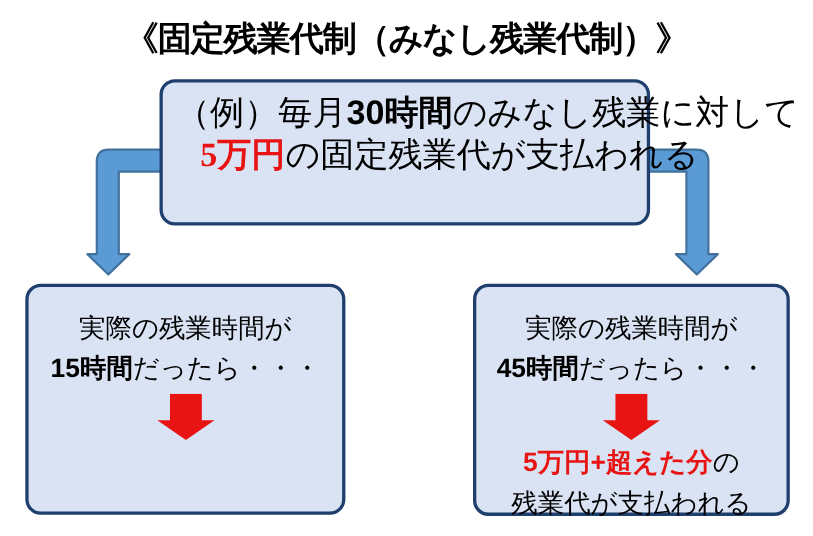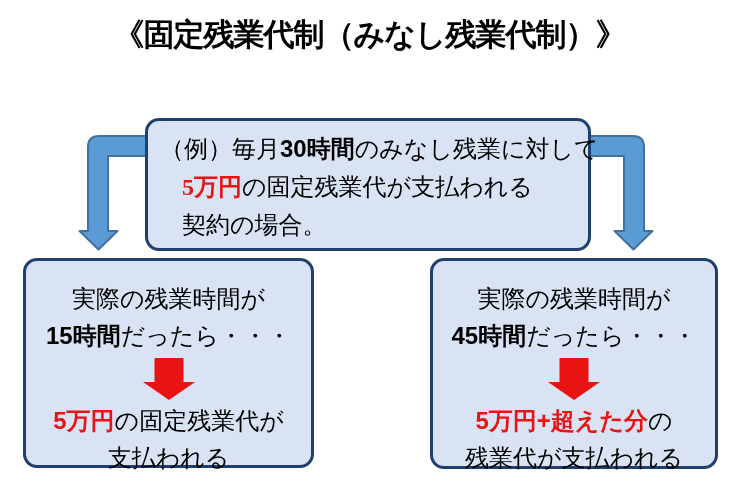--- a/index.html
+++ b/index.html
@@ -36,23 +36,22 @@
     position:absolute;
     background:var(--box-fill);
     border:3px solid var(--box-border);
     border-radius:14px;
     box-sizing:border-box;
   }
   .box.example{
     left:145px;top:72px;
     width:446px;height:133px;
     padding:9px 10px 0 12px;
-    font-size:24px;
+    font-size:31px;
     line-height:38px;
-    margin-top:46px;
   }
   .box.example p{margin:0;white-space:nowrap;}
   .box.example .indent{padding-left:22px;font-family:Liberation Serif, serif;}
   b{font-weight:700;}
   .red{color:var(--red);}
   .box.case{
     left:23px;top:258px;
     width:291px;height:210px;
     text-align:center;
     font-size:24px;
@@ -84,29 +83,27 @@
   <svg class="flow-arrow left" viewBox="74 131 78 122" aria-hidden="true">
     <path d="M150 136 L99 136 Q88 136 88 147 L88 231 L79.5 231 L98.5 249.5 L117.5 231 L108 231 L108 156 L150 156 Z"></path>
   </svg>
   <svg class="flow-arrow right" viewBox="586 131 70 122" aria-hidden="true">
     <path d="M586 136 L633 136 Q644 136 644 147 L644 231 L652.5 231 L633.5 249.5 L614.5 231 L624 231 L624 156 L586 156 Z"></path>
   </svg>
 
   <div class="box example">
     <p><span>（例）毎月</span><b>30時間</b><span>のみなし残業に対して</span></p>
     <p class="indent"><b class="red">5万円</b><span>の固定残業代が支払われる</span></p>
-    <p class="indent">契約の場合。</p>
   </div>
 
   <div class="box case left">
     <p><span>実際の残業時間が</span><br><b>15時間</b><span>だったら・・・</span></p>
     <svg class="red-arrow" viewBox="0 0 52 42" aria-hidden="true">
       <path d="M11.5 0 H40.5 V24 H52 L26 42 L0 24 H11.5 Z"></path>
     </svg>
-    <p><b class="red">5万円</b><span>の固定残業代が</span><br><span>支払われる</span></p>
   </div>
 
   <div class="box case right">
     <p><span>実際の残業時間が</span><br><b>45時間</b><span>だったら・・・</span></p>
     <svg class="red-arrow" viewBox="0 0 52 42" aria-hidden="true">
       <path d="M11.5 0 H40.5 V24 H52 L26 42 L0 24 H11.5 Z"></path>
     </svg>
     <p><b class="red">5万円+超えた分</b><span>の</span><br><span>残業代が支払われる</span></p>
   </div>
 

